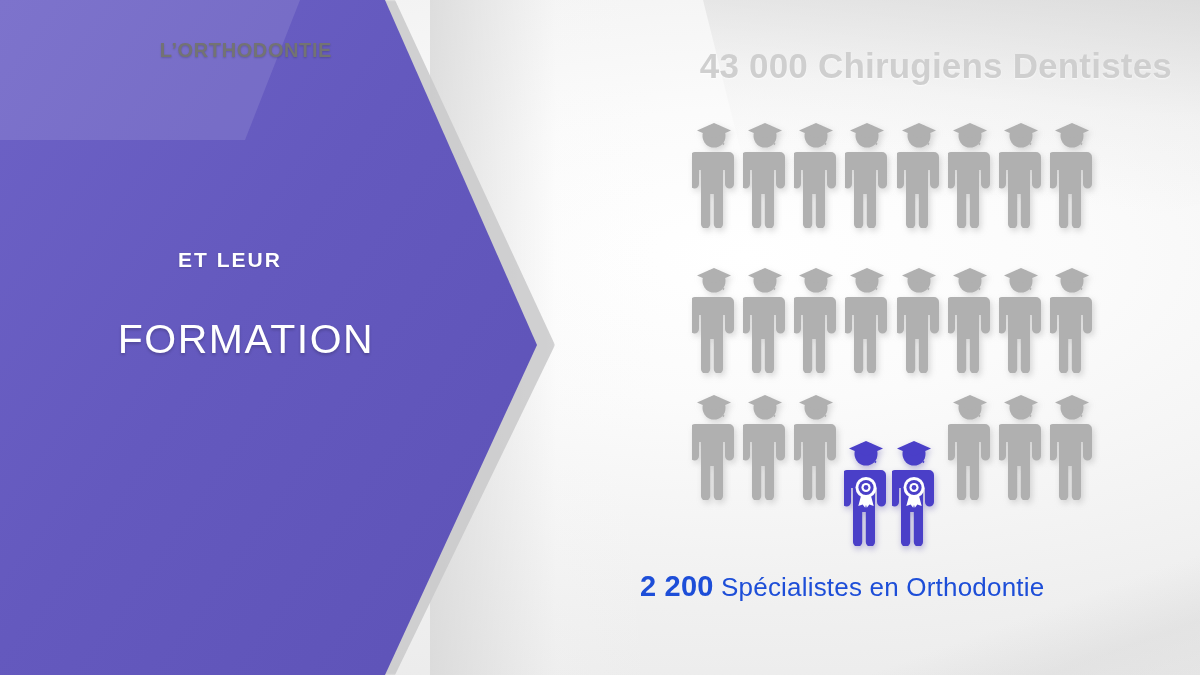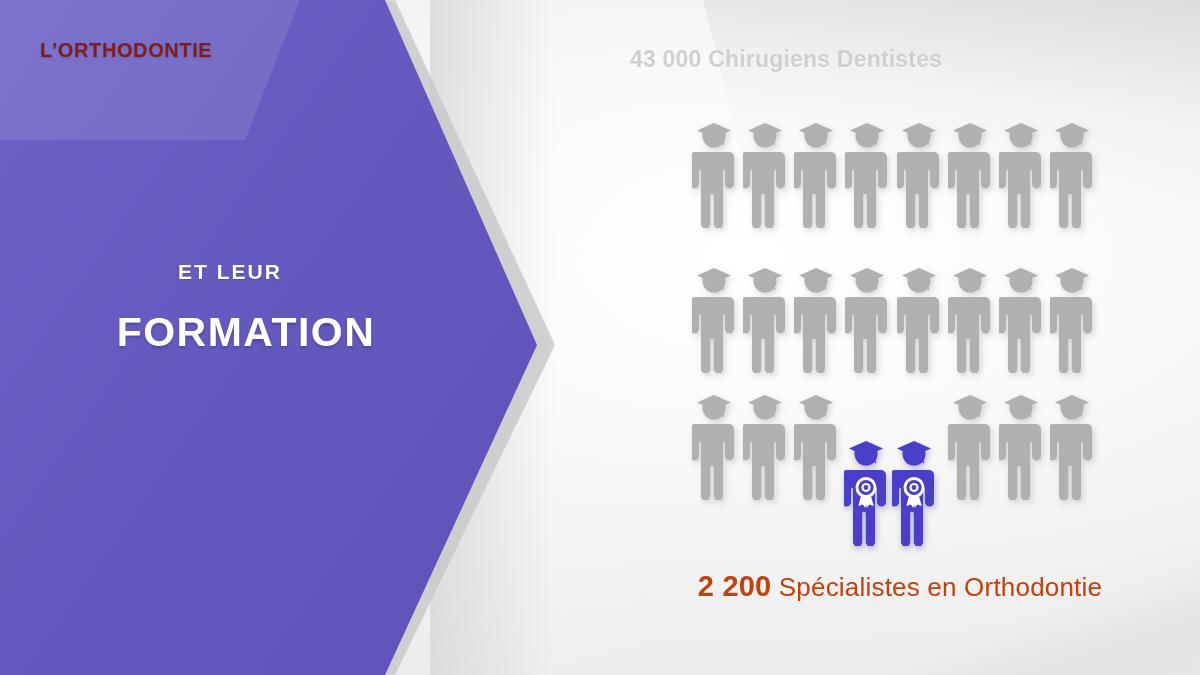--- a/index.html
+++ b/index.html
@@ -77,84 +77,84 @@
     left: 0;
     top: 0;
     width: 300px;
     height: 140px;
     background: rgba(255,255,255,.11);
     clip-path: polygon(0 0, 300px 0, 300px 0, 245px 140px, 0 140px);
   }
 
   .kicker {
     position: absolute;
-    left: 40px;
+    left: 32px;
     top: 36px;
     width: 300px;
-    color: #7f1d1d;
+    color: #737373;
     font-weight: bold;
     font-size: 20px;
     line-height: 1.45;
     letter-spacing: .6px;
     text-shadow: 0 1px 2px rgba(0,0,0,.18);
+    text-align: right;
   }
   .kicker span { display: block; }
 
   .headline-block {
     position: absolute;
     left: 0;
     top: 232px;
     width: 460px;
     text-align: center;
     color: #ffffff;
   }
   .headline-main {
     font-size: 43px;
     font-weight: bold;
     letter-spacing: 1px;
     text-shadow: 0 2px 3px rgba(0,0,0,.20);
   }
   .headline-sub {
-    margin-top: 28px;
+    margin-top: 16px;
     font-size: 21px;
     font-weight: bold;
     letter-spacing: 2px;
     text-shadow: 0 1px 2px rgba(0,0,0,.18);
   }
   .headline-main2 {
-    margin-top: 25px;
+    margin-top: 44px;
     font-size: 41px;
-    font-weight: bold;
+    font-weight: normal;
     letter-spacing: 1.5px;
     text-shadow: 0 2px 3px rgba(0,0,0,.20);
     padding-left: 32px;
   }
 
   
   .stat-top {
     position: absolute;
-    left: 630px;
+    left: 652px;
     top: 46px;
     width: 520px;
-    text-align: left;
-    font-size: 23px;
+    text-align: right;
+    font-size: 35px;
     font-weight: bold;
     color: #cfcfcf;
     letter-spacing: .2px;
     text-shadow: 0 1px 2px rgba(255,255,255,.7);
     white-space: nowrap;
   }
   .stat-bottom {
     position: absolute;
     left: 640px;
     top: 570px;
     width: 520px;
-    text-align: center;
     font-size: 26px;
-    color: #c2410c;
+    color: #1d4ed8;
     letter-spacing: .2px;
     white-space: nowrap;
   }
   .stat-bottom .num {
     font-weight: bold;
     font-size: 29px;
   }
 
   .people {
     position: absolute;

